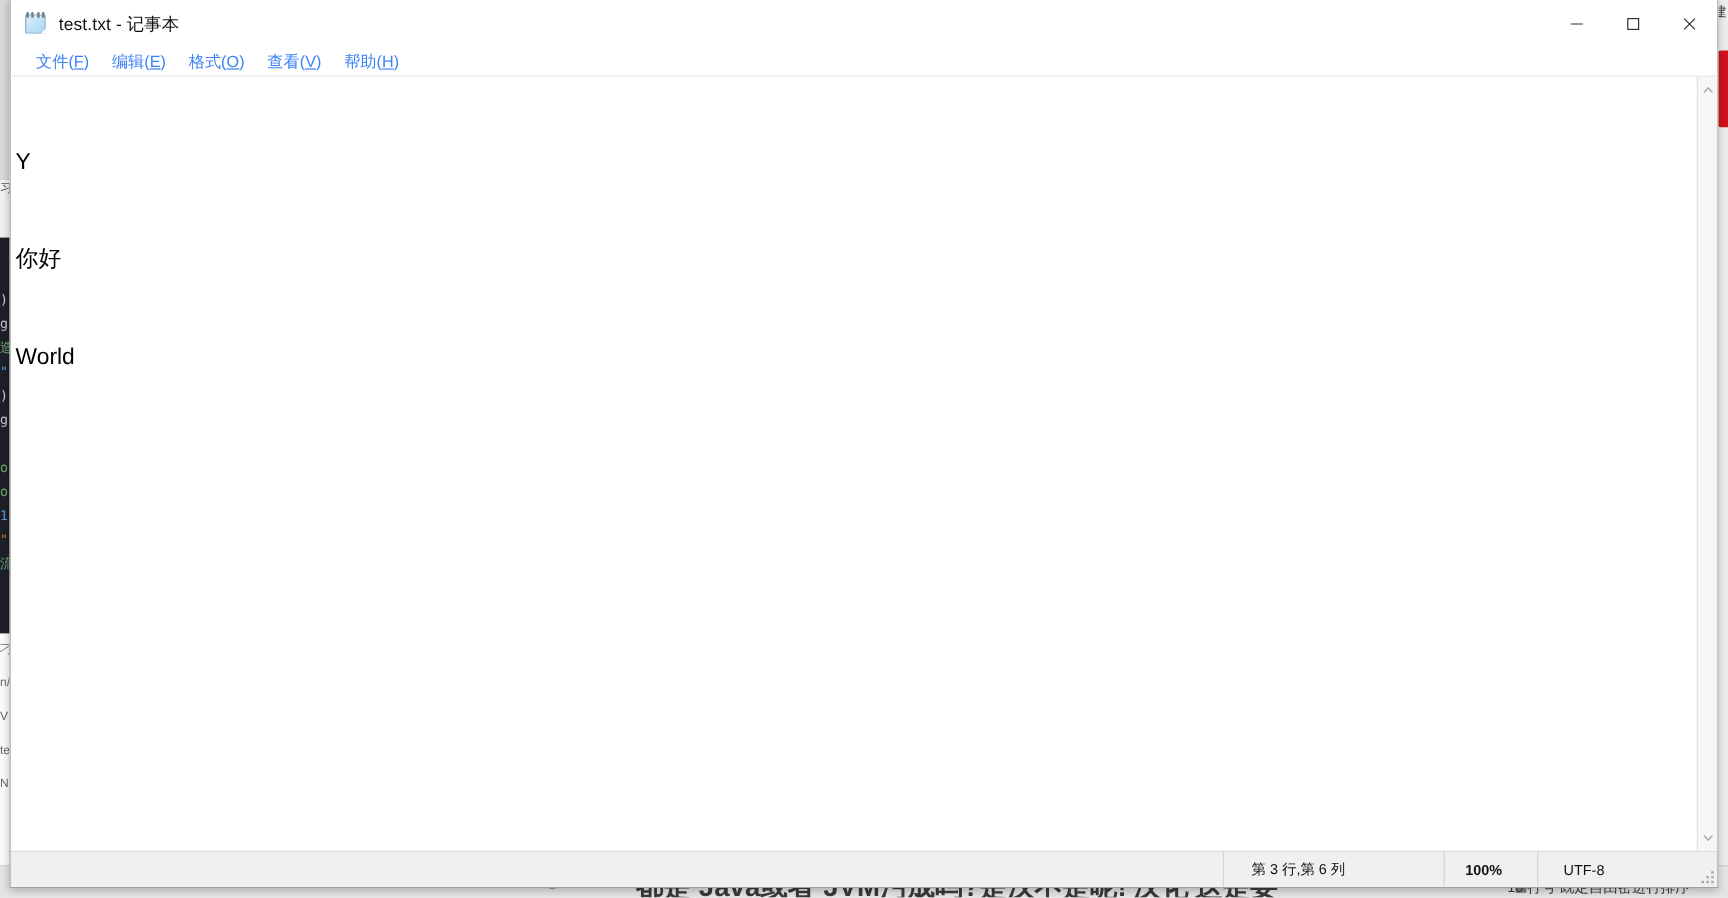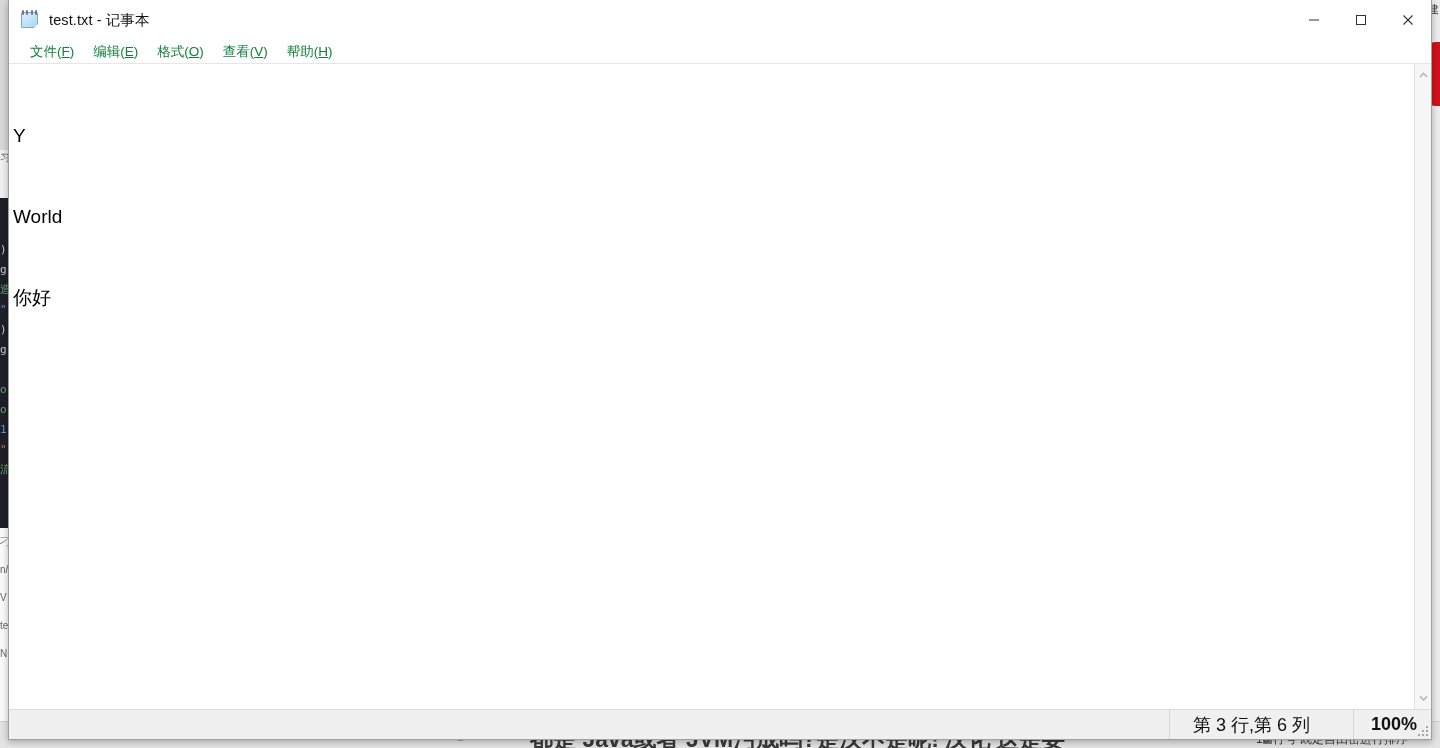--- a/index.html
+++ b/index.html
@@ -231,21 +231,21 @@
     height: 23px;
     min-height: 23px;
     background: #ffffff;
     display: flex;
     align-items: center;
     padding-left: 12px;
     gap: 1px;
   }
   .menu-item {
     font-size: 13.5px;
-    color: #15803d;
+    color: #3b82f6;
     padding: 2px 9px 3px 9px;
     white-space: nowrap;
     cursor: default;
     line-height: 17px;
   }
   .menu-item u { text-decoration: underline; }
 
   
   .editor-wrap {
     flex: 1;
@@ -295,21 +295,21 @@
   }
   .vscroll .track { flex: 1; width: 17px; }
 
   
   .statusbar {
     height: 29px;
     min-height: 29px;
     background: #f0f0f0;
     display: flex;
     align-items: stretch;
-    font-size: 18px;
+    font-size: 12px;
     color: #111111;
     position: relative;
   }
   .status-spacer { flex: 1; }
   .status-cell {
     display: flex;
     align-items: center;
     border-left: 1px solid #d4d4d4;
     white-space: nowrap;
     box-sizing: border-box;
@@ -406,22 +406,22 @@
       <div class="menu-item"><span>格式(</span><u>O</u><span>)</span></div>
 
       <div class="menu-item"><span>查看(</span><u>V</u><span>)</span></div>
 
       <div class="menu-item"><span>帮助(</span><u>H</u><span>)</span></div>
     </div>
 
     <div class="editor-wrap">
       <div class="editor">
         <div class="line">Y</div>
+        <div class="line">你好</div>
         <div class="line">World</div>
-        <div class="line">你好</div>
       </div>
 
       <div class="vscroll">
         <div class="arrow">
           <svg width="9" height="6" viewBox="0 0 9 6">
             <polyline points="1,5 4.5,1.3 8,5" fill="none" stroke="#b0b0b0" stroke-width="1.4"></polyline>
           </svg>
         </div>
         <div class="track"></div>
         <div class="arrow">
@@ -429,20 +429,21 @@
             <polyline points="1,1.3 4.5,5 8,1.3" fill="none" stroke="#b0b0b0" stroke-width="1.4"></polyline>
           </svg>
         </div>
       </div>
     </div>
 
     <div class="statusbar">
       <div class="status-spacer"></div>
       <div class="status-cell pos">第 3 行,第 6 列</div>
       <div class="status-cell zoom">100%</div>
+      <div class="status-cell enc">UTF-8</div>
       <span class="grip">
         <i style="right:0;bottom:0"></i>
           <i style="right:4px;bottom:0"></i>
           <i style="right:8px;bottom:0"></i>
         <i style="right:0;bottom:4px"></i>
           <i style="right:4px;bottom:4px"></i>
         <i style="right:0;bottom:8px"></i>
       </span>
     </div>
 

